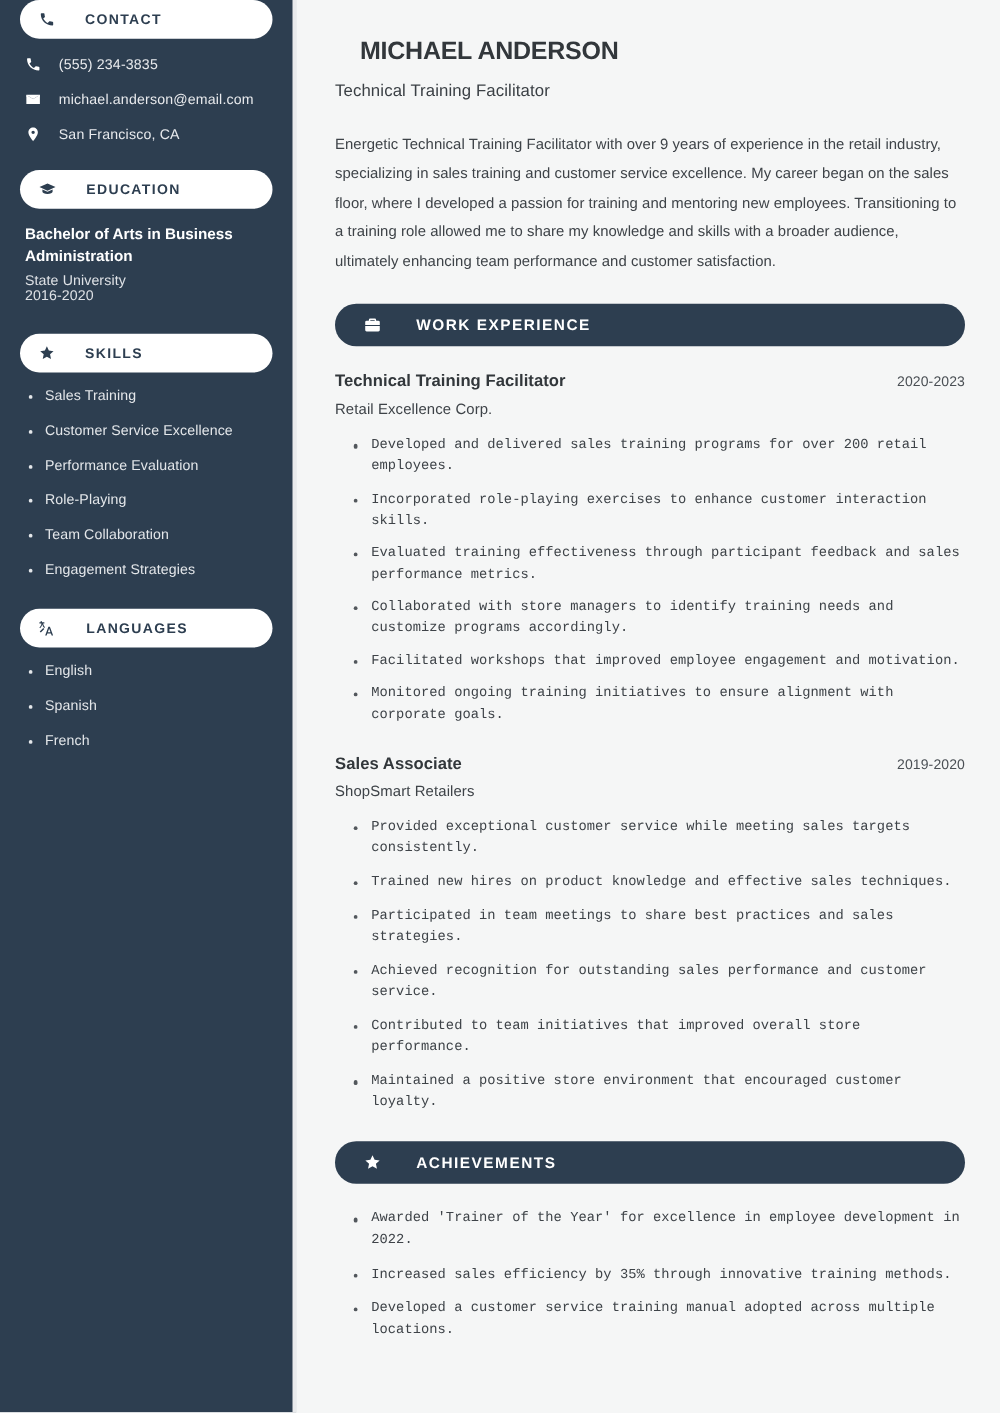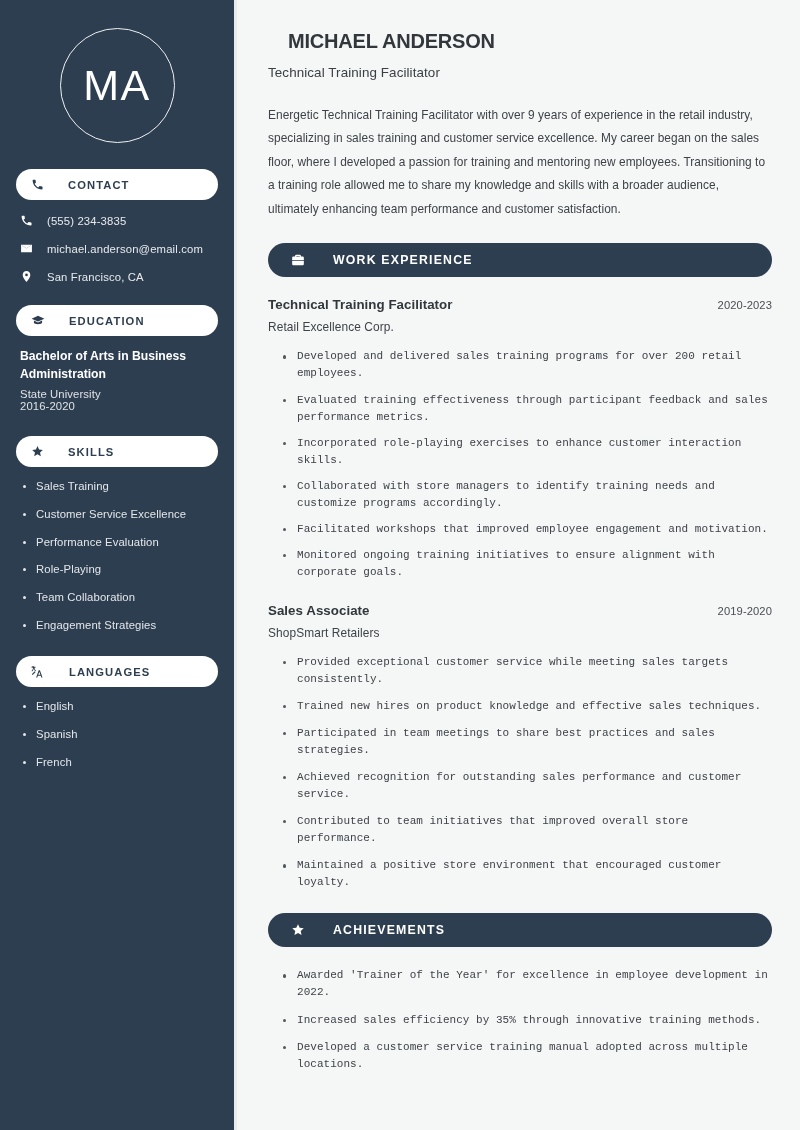--- a/index.html
+++ b/index.html
@@ -232,23 +232,20 @@
   ul.main-list.tight li { margin-bottom: 10px; }
   .ach-list { margin-bottom: 0; }
 </style>
 </head>
 <body>
 
 <div class="resume">
 
   <aside class="sidebar">
 
-    <div class="monogram-wrap">
-      <div class="monogram">MA</div>
-    </div>
 
     <div class="pill">
       <span class="ico">
         <svg width="13" height="13" viewBox="0 0 24 24" fill="currentColor">
             <path d="M6.6 10.8c1.4 2.8 3.8 5.2 6.6 6.6l2.2-2.2c.3-.3.7-.4 1.1-.3 1.2.4 2.5.6 3.8.6.6 0 1 .4 1 1V20c0 .6-.4 1-1 1C10.6 21 3 13.4 3 4c0-.6.4-1 1-1h3.5c.6 0 1 .4 1 1 0 1.3.2 2.6.6 3.8.1.4 0 .8-.3 1.1l-2.2 1.9z"></path>
           </svg>
       </span>
       <span class="pill-label">CONTACT</span>
     </div>
 
@@ -350,22 +347,22 @@
     </div>
 
     <div class="job">
       <div class="job-head">
         <span class="job-role">Technical Training Facilitator</span>
         <span class="job-dates">2020-2023</span>
       </div>
       <div class="job-company">Retail Excellence Corp.</div>
       <ul class="main-list">
         <li>Developed and delivered sales training programs for over 200 retail employees.</li>
+        <li>Incorporated role-playing exercises to enhance customer interaction skills.</li>
         <li>Evaluated training effectiveness through participant feedback and sales performance metrics.</li>
-        <li>Incorporated role-playing exercises to enhance customer interaction skills.</li>
         <li>Collaborated with store managers to identify training needs and customize programs accordingly.</li>
         <li>Facilitated workshops that improved employee engagement and motivation.</li>
         <li>Monitored ongoing training initiatives to ensure alignment with corporate goals.</li>
       </ul>
     </div>
 
     <div class="job">
       <div class="job-head">
         <span class="job-role">Sales Associate</span>
         <span class="job-dates">2019-2020</span>

